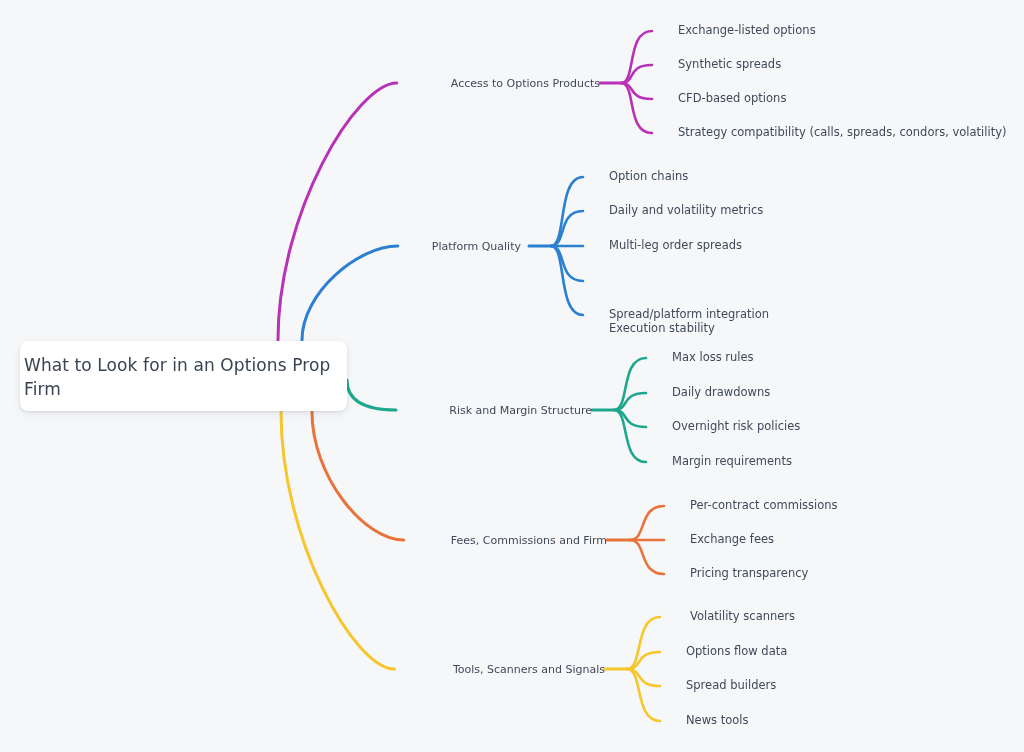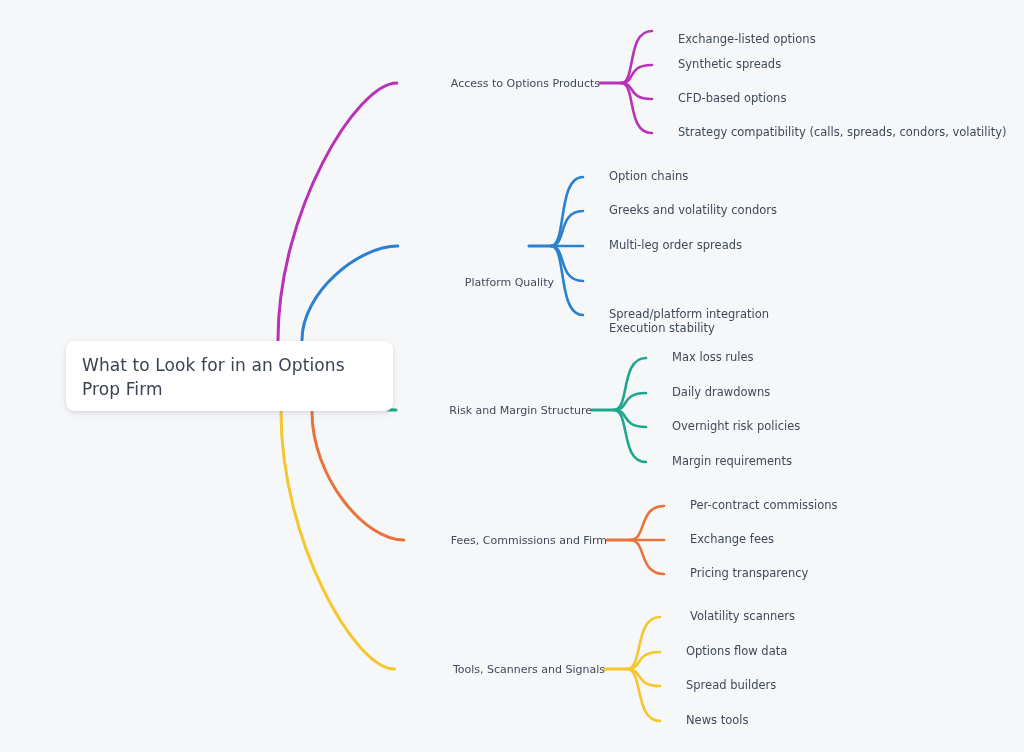--- a/index.html
+++ b/index.html
@@ -33,22 +33,21 @@
   .root-box {
     position: absolute;
     left: 20px;
     top: 341px;
     width: 327px;
     height: 70px;
     background: #ffffff;
     border-radius: 8px;
     box-shadow: 0 1px 3px rgba(20,30,50,0.10), 0 3px 10px rgba(20,30,50,0.07);
     box-sizing: border-box;
-    padding: 12px 16px 0 16px;
-    margin-left: 46px;
+    padding: 12px 16px 0 4px;
   }
   .root-text {
     font-family: "DejaVu Sans", sans-serif;
     font-size: 17px;
     line-height: 24px;
     color: #394452;
     letter-spacing: 0.1px;
     white-space: pre-wrap;
   }
   .node-label {
@@ -107,27 +106,27 @@
         <path d="M 627 669 C 643.5 669, 634 721, 660 721" class="edge" stroke="#f6c62d" stroke-width="2.6"></path>
       </g>
   </svg>
 
   <div class="root-box" style="left: 20px; top: 341px; width: 327px; height: 70px; background: rgb(255, 255, 255);">
     <div class="root-text" style="color: rgb(57, 68, 82);">What to Look for in an Options Prop Firm</div>
   </div>
 
   <div id="label-layer">
       <div class="node-label branch-label" style="right: 424px; top: 83px;">Access to Options Products</div>
-      <div class="node-label leaf-label" style="left: 678px; top: 31px; margin-top: 9px;">Exchange-listed options</div>
+      <div class="node-label leaf-label" style="left: 678px; top: 31px;">Exchange-listed options</div>
       <div class="node-label leaf-label" style="left: 678px; top: 65px;">Synthetic spreads</div>
       <div class="node-label leaf-label" style="left: 678px; top: 99px;">CFD-based options</div>
       <div class="node-label leaf-label" style="left: 678px; top: 133px;">Strategy compatibility (calls, spreads, condors, volatility)</div>
-      <div class="node-label branch-label" style="right: 470px; top: 246px; margin-top: 36px;">Platform Quality</div>
+      <div class="node-label branch-label" style="right: 503px; top: 246px;">Platform Quality</div>
       <div class="node-label leaf-label" style="left: 609px; top: 177px;">Option chains</div>
-      <div class="node-label leaf-label" style="left: 609px; top: 211px;">Greeks and volatility condors</div>
+      <div class="node-label leaf-label" style="left: 609px; top: 211px;">Daily and volatility metrics</div>
       <div class="node-label leaf-label" style="left: 609px; top: 246px;">Multi-leg order spreads</div>
       <div class="node-label leaf-label" style="left: 609px; top: 281px; margin-top: 48px;">Execution stability</div>
       <div class="node-label leaf-label" style="left: 609px; top: 315px;">Spread/platform integration</div>
       <div class="node-label branch-label" style="right: 432px; top: 410px;">Risk and Margin Structure</div>
       <div class="node-label leaf-label" style="left: 672px; top: 358px;">Max loss rules</div>
       <div class="node-label leaf-label" style="left: 672px; top: 393px;">Daily drawdowns</div>
       <div class="node-label leaf-label" style="left: 672px; top: 427px;">Overnight risk policies</div>
       <div class="node-label leaf-label" style="left: 672px; top: 462px;">Margin requirements</div>
       <div class="node-label branch-label" style="right: 417px; top: 540px;">Fees, Commissions and Firm</div>
       <div class="node-label leaf-label" style="left: 690px; top: 506px;">Per-contract commissions</div>

